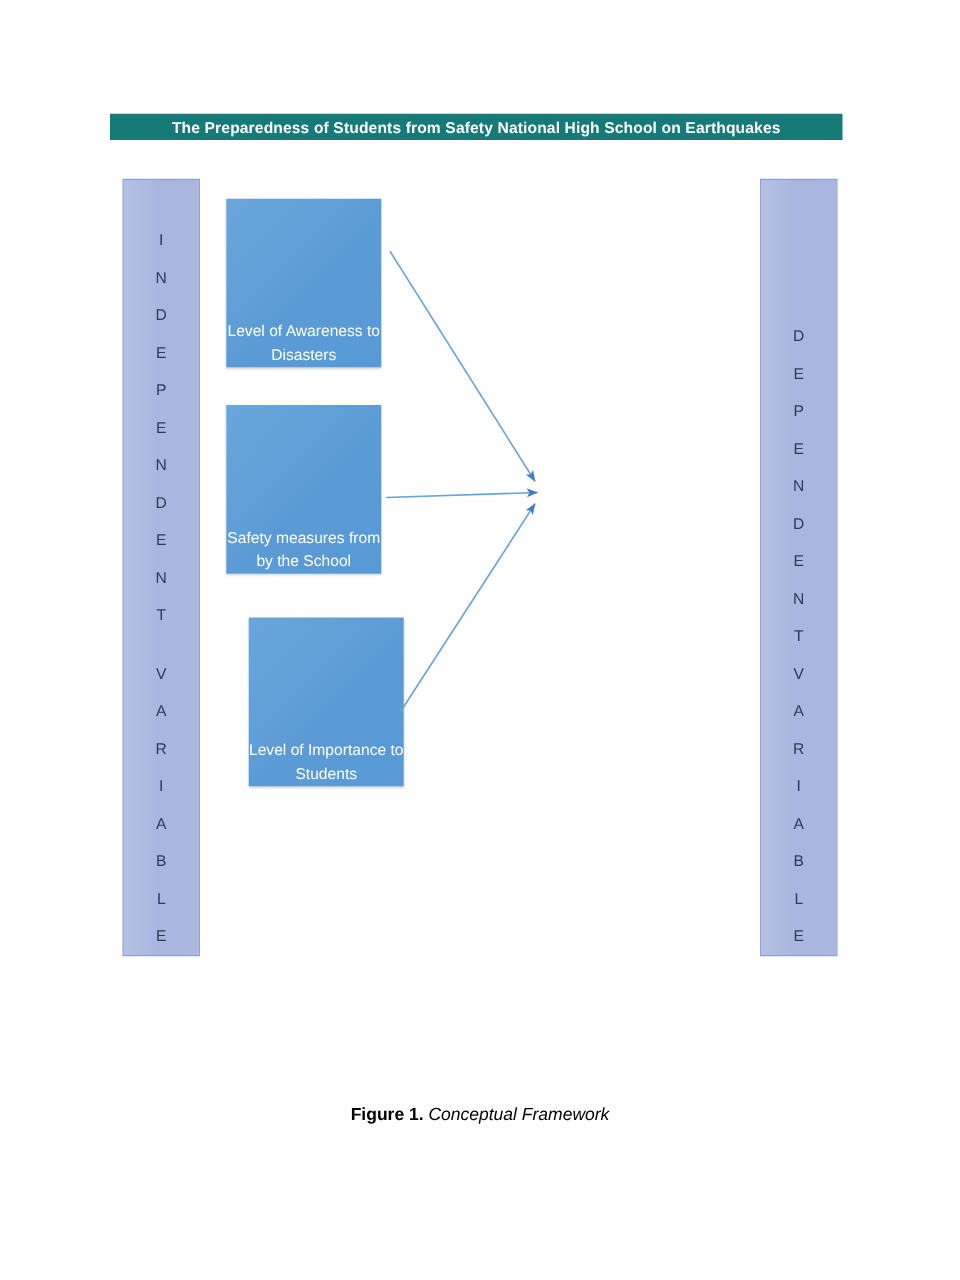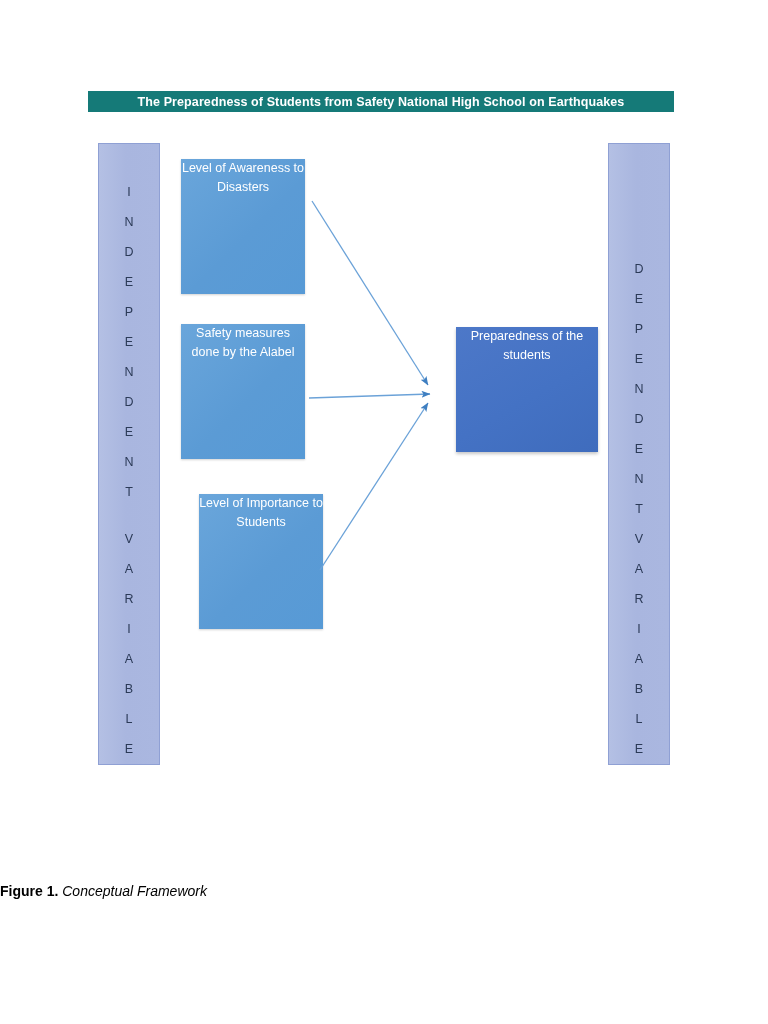--- a/index.html
+++ b/index.html
@@ -69,21 +69,21 @@
   .var-bar .letter.gap { height: 30px; }
 
   
   .concept-box {
     position: absolute;
     color: #ffffff;
     font-size: 12.5px;
     line-height: 19px;
     text-align: center;
     display: flex;
-    align-items: flex-start;
+    align-items: flex-end;
     justify-content: center;
     box-sizing: border-box;
     padding: 0 0;
   }
   .concept-box.iv {
     width: 124px;
     height: 135px;
     background: linear-gradient(135deg, #6aa6db 0%, #5b9bd5 55%, #579ad6 100%);
     box-shadow: 0 1px 2px rgba(0,0,0,0.18);
   }
@@ -109,21 +109,21 @@
     height: 1024px;
     pointer-events: none;
   }
 
   
   .figure-caption {
     position: absolute;
     left: 0;
     top: 883px;
     width: 768px;
-    text-align: left;
+    text-align: center;
     font-size: 14px;
     color: #000000;
   }
   .figure-caption .label { font-weight: bold; }
   .figure-caption .desc  { font-style: italic; }
 </style>
 </head>
 <body>
 
 <div id="page">
@@ -172,30 +172,27 @@
       <span class="letter">B</span>
       <span class="letter">L</span>
       <span class="letter">E</span>
     </div>
 
   <div class="concept-box iv box-awareness">
     <span>Level of Awareness to Disasters</span>
   </div>
 
   <div class="concept-box iv box-safety">
-    <span>Safety measures done by the Alabel</span>
+    <span>Safety measures from by the School</span>
   </div>
 
   <div class="concept-box iv box-importance">
     <span>Level of Importance to Students</span>
   </div>
 
-  <div class="concept-box dv">
-    <span>Preparedness of the students</span>
-  </div>
 
   <svg class="arrow-layer" viewBox="0 0 768 1024" width="768" height="1024">
     <defs>
       <marker id="ah" markerWidth="9" markerHeight="7" refX="8.5" refY="3.5" orient="auto" markerUnits="userSpaceOnUse">
         <path d="M0,0 L9,3.5 L0,7 L2,3.5 Z" fill="#3f7fc1"></path>
       </marker>
     </defs>
 
     <line x1="312" y1="201" x2="428" y2="385" stroke="#6ba2d8" stroke-width="1.3" marker-end="url(#ah)"></line>
 

